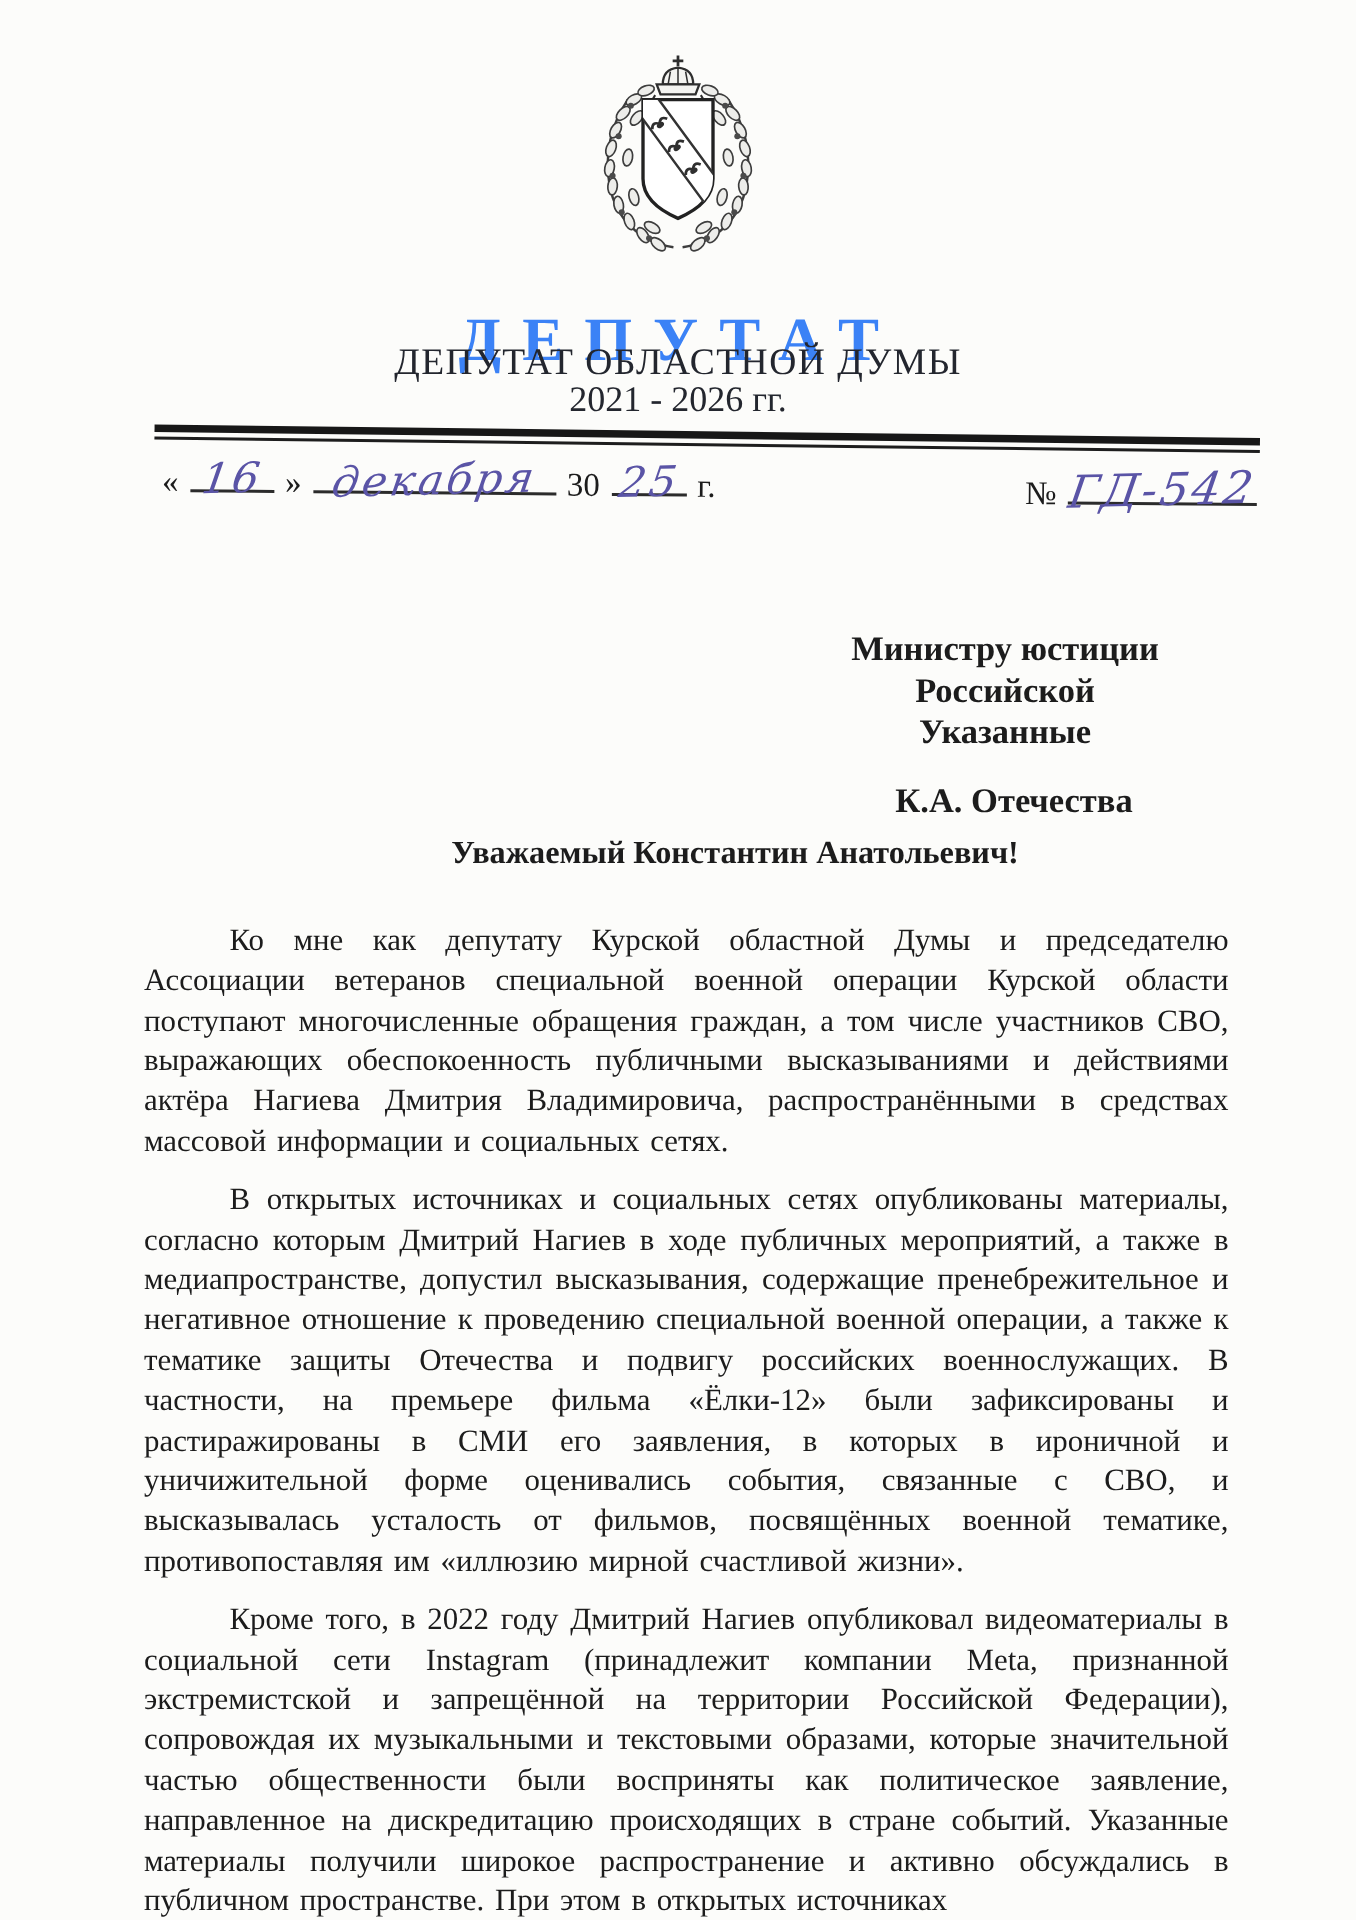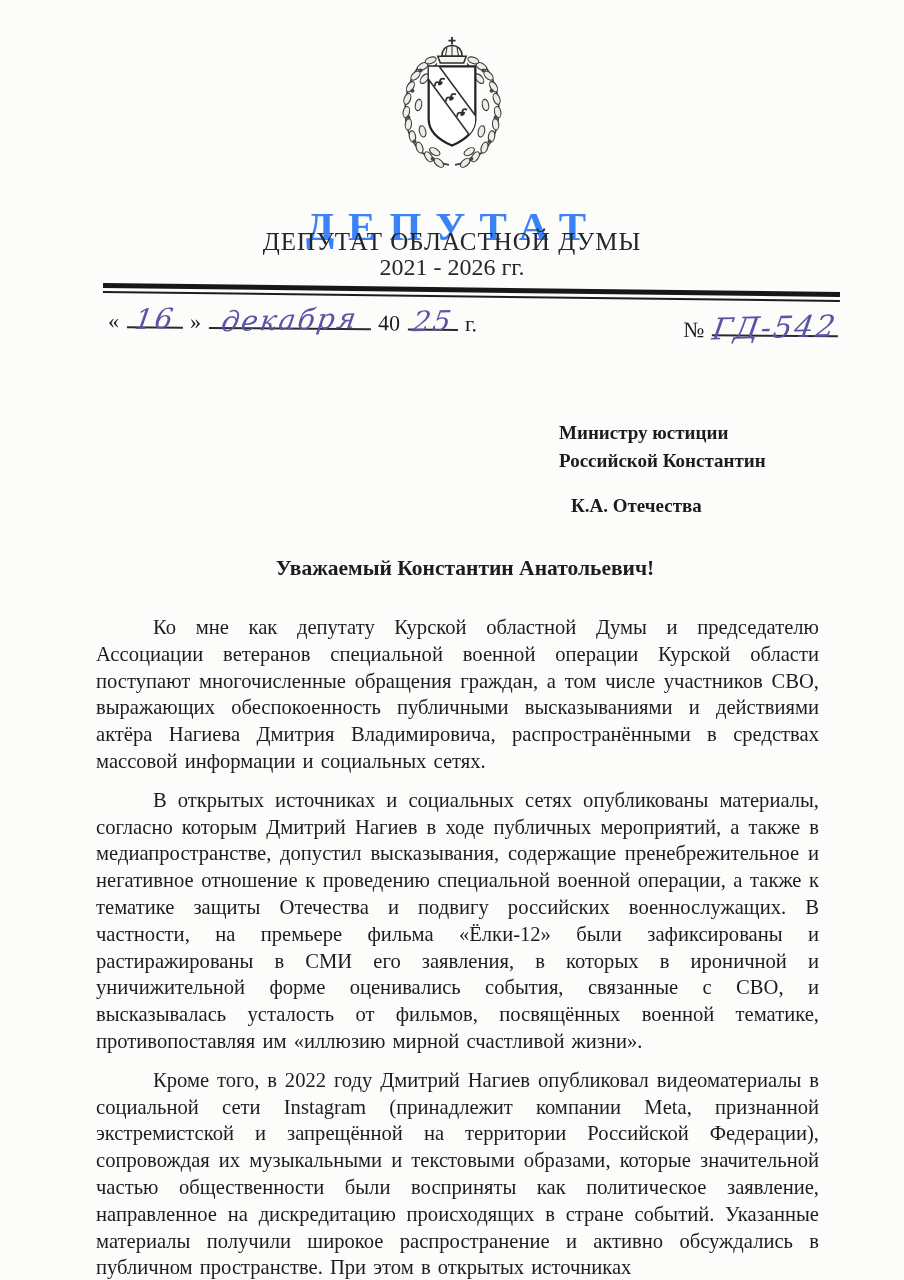--- a/index.html
+++ b/index.html
@@ -59,26 +59,27 @@
   }
   .blank-day{min-width:56px;}
   .blank-month{min-width:162px;}
   .blank-year{min-width:50px;}
   .blank-num{min-width:126px;}
   .docnum{position:absolute;right:0;top:3px;}
   .docnum .hw{font-size:30px;}
   
   .addressee{
     position:absolute;top:419px;left:559px;width:222px;
-    font-weight:bold;font-size:19px;line-height:27.5px;
+    font-weight:bold;font-size:23px;line-height:27.5px;
+    text-align:center;
   }
   .addressee .name{margin-top:18px;padding-left:12px;}
   
   .salutation{
-    position:absolute;top:556px;left:76px;width:778px;
+    position:absolute;top:556px;left:101px;width:778px;
     text-align:center;font-weight:bold;font-size:21.5px;
   }
   
   .body-text{
     position:absolute;top:602px;left:84px;width:747px;
     font-size:20.6px;line-height:26.8px;
     text-align:justify;text-align-last:left;
   }
   .body-text p{margin:12px;text-indent:57px;word-spacing:2px;}
 </style>
@@ -179,37 +180,37 @@
 
   <div class="refline">
     <span class="printed">«</span>
     <span class="blank blank-day">
         <span class="hw">16</span>
       </span>
     <span class="printed">»</span>
     <span class="blank blank-month">
         <span class="hw">декабря</span>
       </span>
-    <span class="printed">40</span>
+    <span class="printed">30</span>
     <span class="blank blank-year">
         <span class="hw">25</span>
       </span>
     <span class="printed">г.</span>
 
     <span class="docnum">
       <span class="printed">№</span>
       <span class="blank blank-num">
           <span class="hw">ГД-542</span>
         </span>
     </span>
   </div>
 
   <div class="addressee">
     <div>Министру юстиции</div>
-    <div>Российской Константин</div>
+    <div>Российской Указанные</div>
     <div class="name">К.А. Отечества</div>
   </div>
 
   <div class="salutation">Уважаемый Константин Анатольевич!</div>
 
   <div class="body-text">
     <p>Ко мне как депутату Курской областной Думы и председателю Ассоциации ветеранов специальной военной операции Курской области поступают многочисленные обращения граждан, а том числе участников СВО, выражающих обеспокоенность публичными высказываниями и действиями актёра Нагиева Дмитрия Владимировича, распространёнными в средствах массовой информации и социальных сетях.</p>
     <p>В открытых источниках и социальных сетях опубликованы материалы, согласно которым Дмитрий Нагиев в ходе публичных мероприятий, а также в медиапространстве, допустил высказывания, содержащие пренебрежительное и негативное отношение к проведению специальной военной операции, а также к тематике защиты Отечества и подвигу российских военнослужащих. В частности, на премьере фильма «Ёлки-12» были зафиксированы и растиражированы в СМИ его заявления, в которых в ироничной и уничижительной форме оценивались события, связанные с СВО, и высказывалась усталость от фильмов, посвящённых военной тематике, противопоставляя им «иллюзию мирной счастливой жизни».</p>
     <p>Кроме того, в 2022 году Дмитрий Нагиев опубликовал видеоматериалы в социальной сети Instagram (принадлежит компании Meta, признанной экстремистской и запрещённой на территории Российской Федерации), сопровождая их музыкальными и текстовыми образами, которые значительной частью общественности были восприняты как политическое заявление, направленное на дискредитацию происходящих в стране событий. Указанные материалы получили широкое распространение и активно обсуждались в публичном пространстве. При этом в открытых источниках</p>
   </div>

